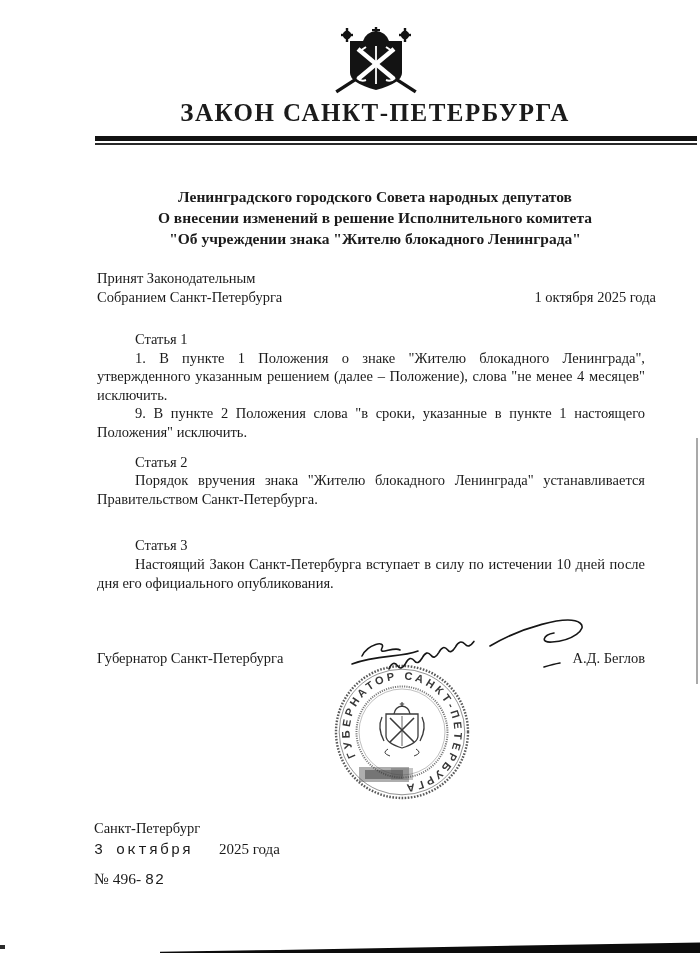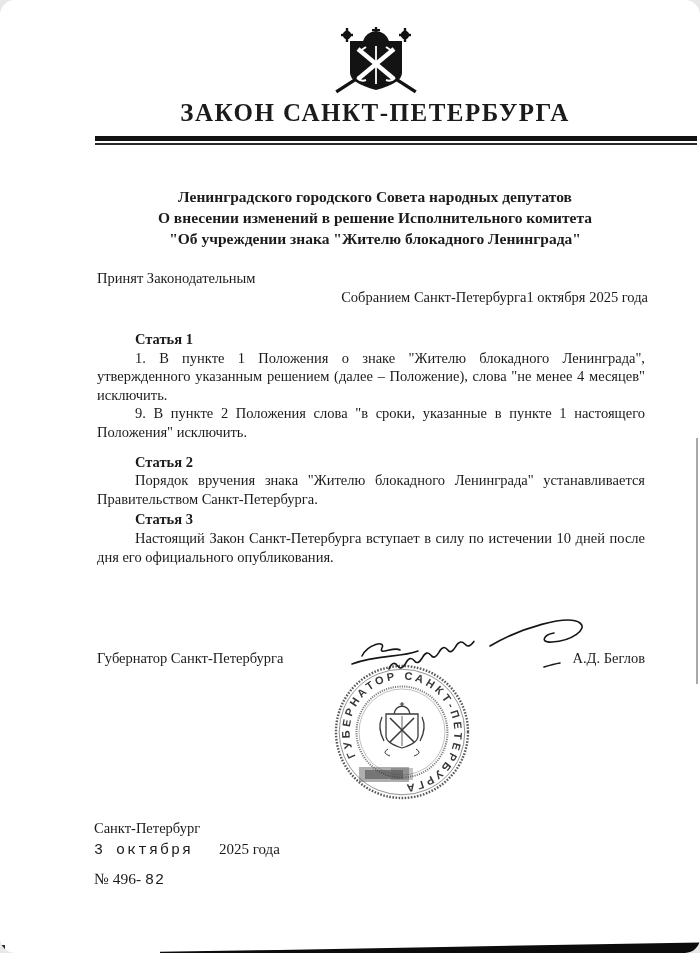--- a/index.html
+++ b/index.html
@@ -4,49 +4,48 @@
 <style>
   html,body{margin:0;padding:0;background:#e8e8e8;}
   .page{
     position:relative;
     width:700px;height:953px;
     background:#ffffff;
     overflow:hidden;
     font-family:"Liberation Serif", serif;
     color:#1b1b1b;
     margin:0 auto;
-    border-radius:15px;
   }
   
   .emblem{position:absolute;left:330px;top:26px;width:92px;height:78px;}
   .masthead{
     position:absolute;top:99px;left:50px;width:650px;
     text-align:center;font-weight:bold;font-size:25px;letter-spacing:1.5px;
     white-space:nowrap;
   }
   .rule{position:absolute;left:95px;top:136px;width:602px;}
   .rule .thick{height:5px;background:#121212;}
   .rule .thin{height:2px;background:#2a2a2a;margin-top:2px;}
   
   .doc-title{
     position:absolute;top:186px;left:50px;width:650px;
     text-align:center;font-weight:bold;font-size:15.5px;line-height:21px;
   }
   
-  .adoption{position:absolute;top:269px;left:97px;right:52px;font-size:14.5px;line-height:19px;}
-  .adoption .row2{display:flex;justify-content:flex-end;}
+  .adoption{position:absolute;top:269px;left:97px;right:44px;font-size:14.5px;line-height:19px;}
+  .adoption .row2{display:flex;justify-content:space-between;}
   
   .content{
     position:absolute;top:330px;left:97px;width:548px;
     font-size:14.5px;line-height:18.6px;
   }
   .article{margin-top:11px;}
   .article:first-child{margin-top:0;}
-  .article.art3{margin-top:2px;}
-  .article h3{margin:0;padding-left:38px;font-size:14.5px;font-weight:bold;}
+  .article.art3{margin-top:28px;}
+  .article h3{margin:0;padding-left:38px;font-size:14.5px;font-weight:normal;}
   .article p{margin:0;text-indent:38px;text-align:justify;}
   
   .signoff{
     position:absolute;top:650px;left:97px;right:55px;
     display:flex;justify-content:space-between;font-size:14.5px;
   }
   .signature{position:absolute;left:348px;top:614px;width:250px;height:64px;}
   .seal{position:absolute;left:331px;top:663px;width:142px;height:140px;}
   
   .footer{position:absolute;top:819px;left:94px;font-size:14.5px;line-height:19px;}

